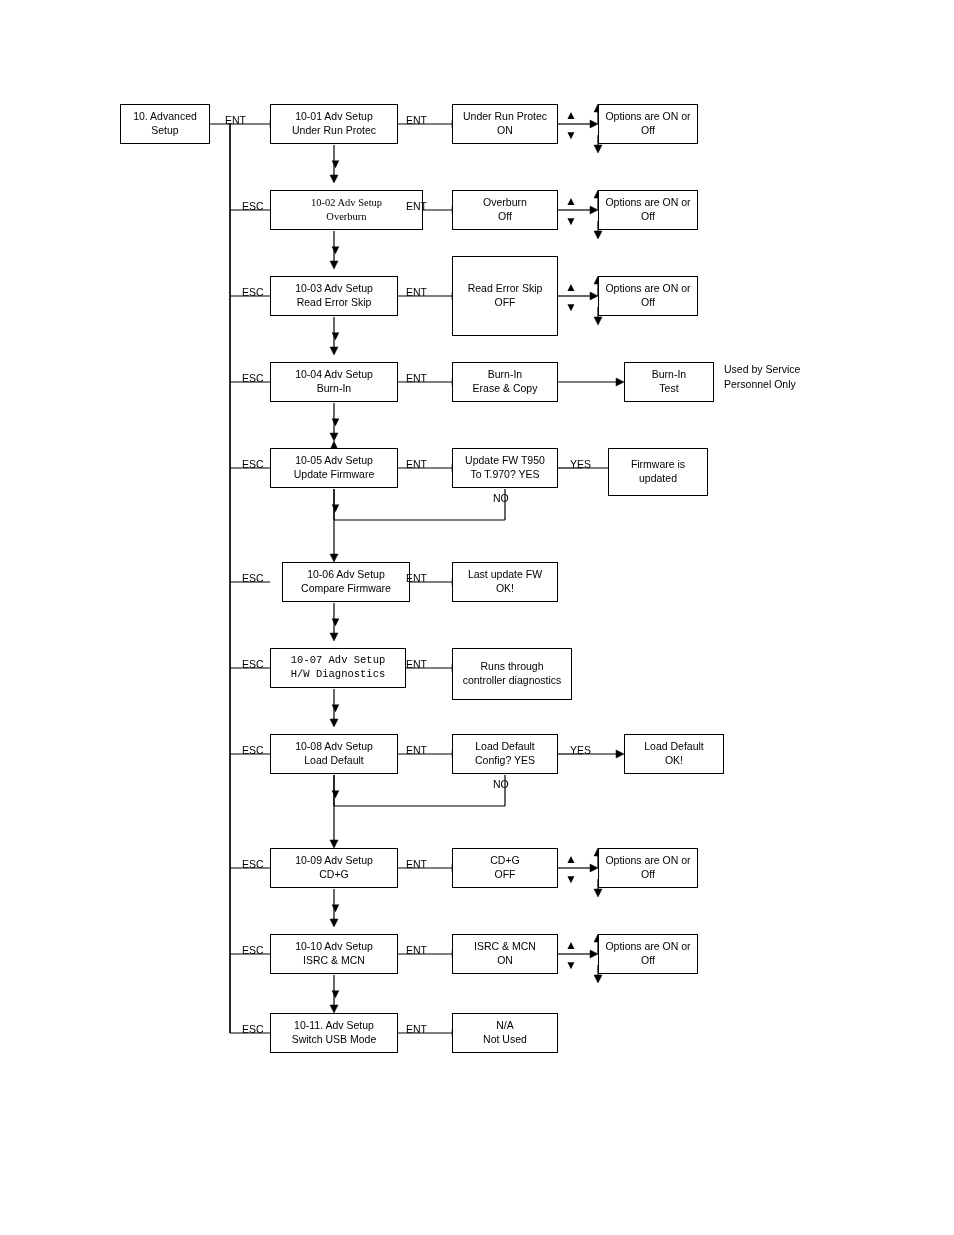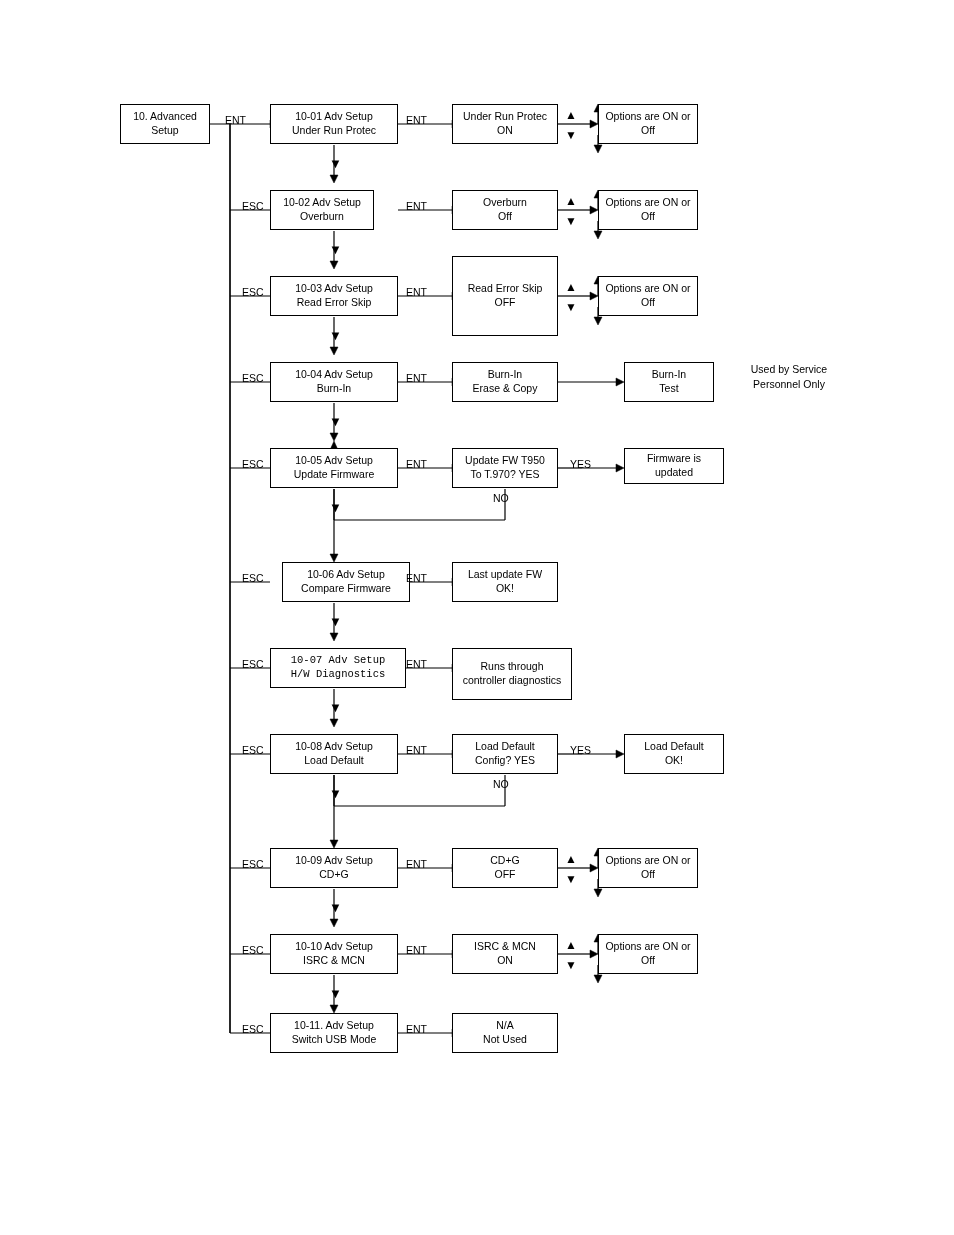--- a/index.html
+++ b/index.html
@@ -241,21 +241,21 @@
 
   <div class="box" style="left:598px; top:104px; width:100px; height:40px;">
     <span>Options are ON or<br>Off</span>
   </div>
 
   <div class="label" style="left:565px; top:108px; font-size:12px;">▲</div>
   <div class="label" style="left:565px; top:128px; font-size:12px;">▼</div>
 
   <div class="label" style="left:242px; top:200px;">ESC</div>
 
-  <div class="box" style="left:270px; top:190px; width:104px; height:40px;">
+  <div class="box" style="left:270px; top:190px; width:153px; height:40px;font-family:Liberation Serif, serif;">
     <span>10-02 Adv Setup<br>Overburn</span>
   </div>
 
   <div class="label" style="left:406px; top:200px;">ENT</div>
 
   <div class="box" style="left:452px; top:190px; width:106px; height:40px;">
     <span>Overburn<br>Off</span>
   </div>
 
   <div class="box" style="left:598px; top:190px; width:100px; height:40px;">
@@ -291,39 +291,39 @@
   <div class="label" style="left:406px; top:372px;">ENT</div>
 
   <div class="box" style="left:452px; top:362px; width:106px; height:40px;">
     <span>Burn-In<br>Erase &amp; Copy</span>
   </div>
 
   <div class="box" style="left:624px; top:362px; width:90px; height:40px;">
     <span>Burn-In<br>Test</span>
   </div>
 
-  <div class="label" style="left:724px; top:362px; text-align:center; width:130px; line-height:1.4;">Used by Service<br>Personnel Only</div>
+  <div class="label" style="left:724px; top:362px; text-align:left; width:130px; line-height:1.4;">Used by Service<br>Personnel Only</div>
 
   <div class="label" style="left:242px; top:458px;">ESC</div>
 
   <div class="box" style="left:270px; top:448px; width:128px; height:40px;">
     <span>10-05 Adv Setup<br>Update Firmware</span>
   </div>
 
   <div class="label" style="left:406px; top:458px;">ENT</div>
 
   <div class="box" style="left:452px; top:448px; width:106px; height:40px;">
     <span>Update FW T950<br>To T.970? YES</span>
   </div>
 
   <div class="label" style="left:493px; top:492px;">NO</div>
 
   <div class="label" style="left:570px; top:458px;">YES</div>
 
-  <div class="box" style="left:624px; top:448px; width:100px; height:36px;">
+  <div class="box" style="left:608px; top:448px; width:100px; height:48px;">
     <span>Firmware is<br>updated</span>
   </div>
 
   <div class="label" style="left:242px; top:572px;">ESC</div>
 
   <div class="box" style="left:270px; top:562px; width:128px; height:40px;margin-left:12px;">
     <span>10-06 Adv Setup<br>Compare Firmware</span>
   </div>
 
   <div class="label" style="left:406px; top:572px;">ENT</div>

